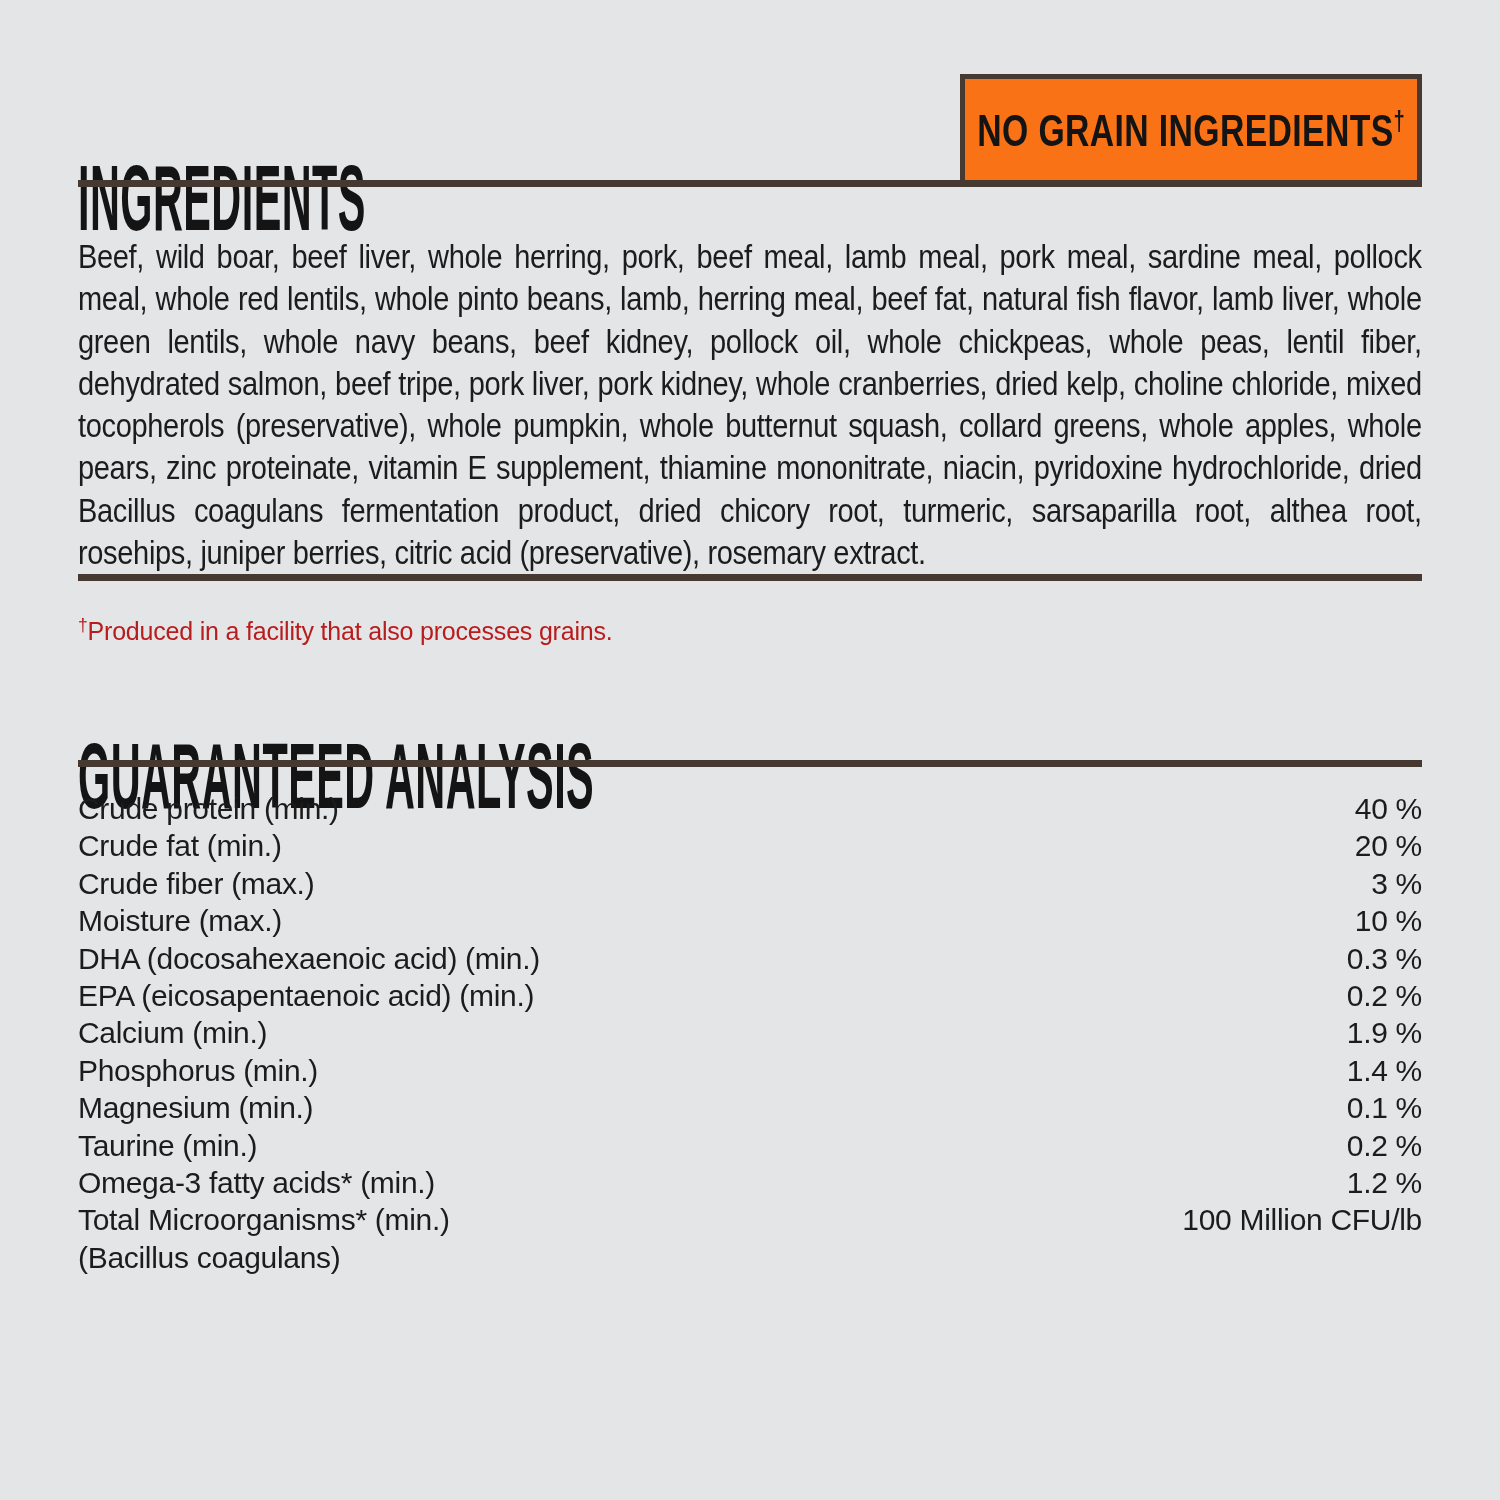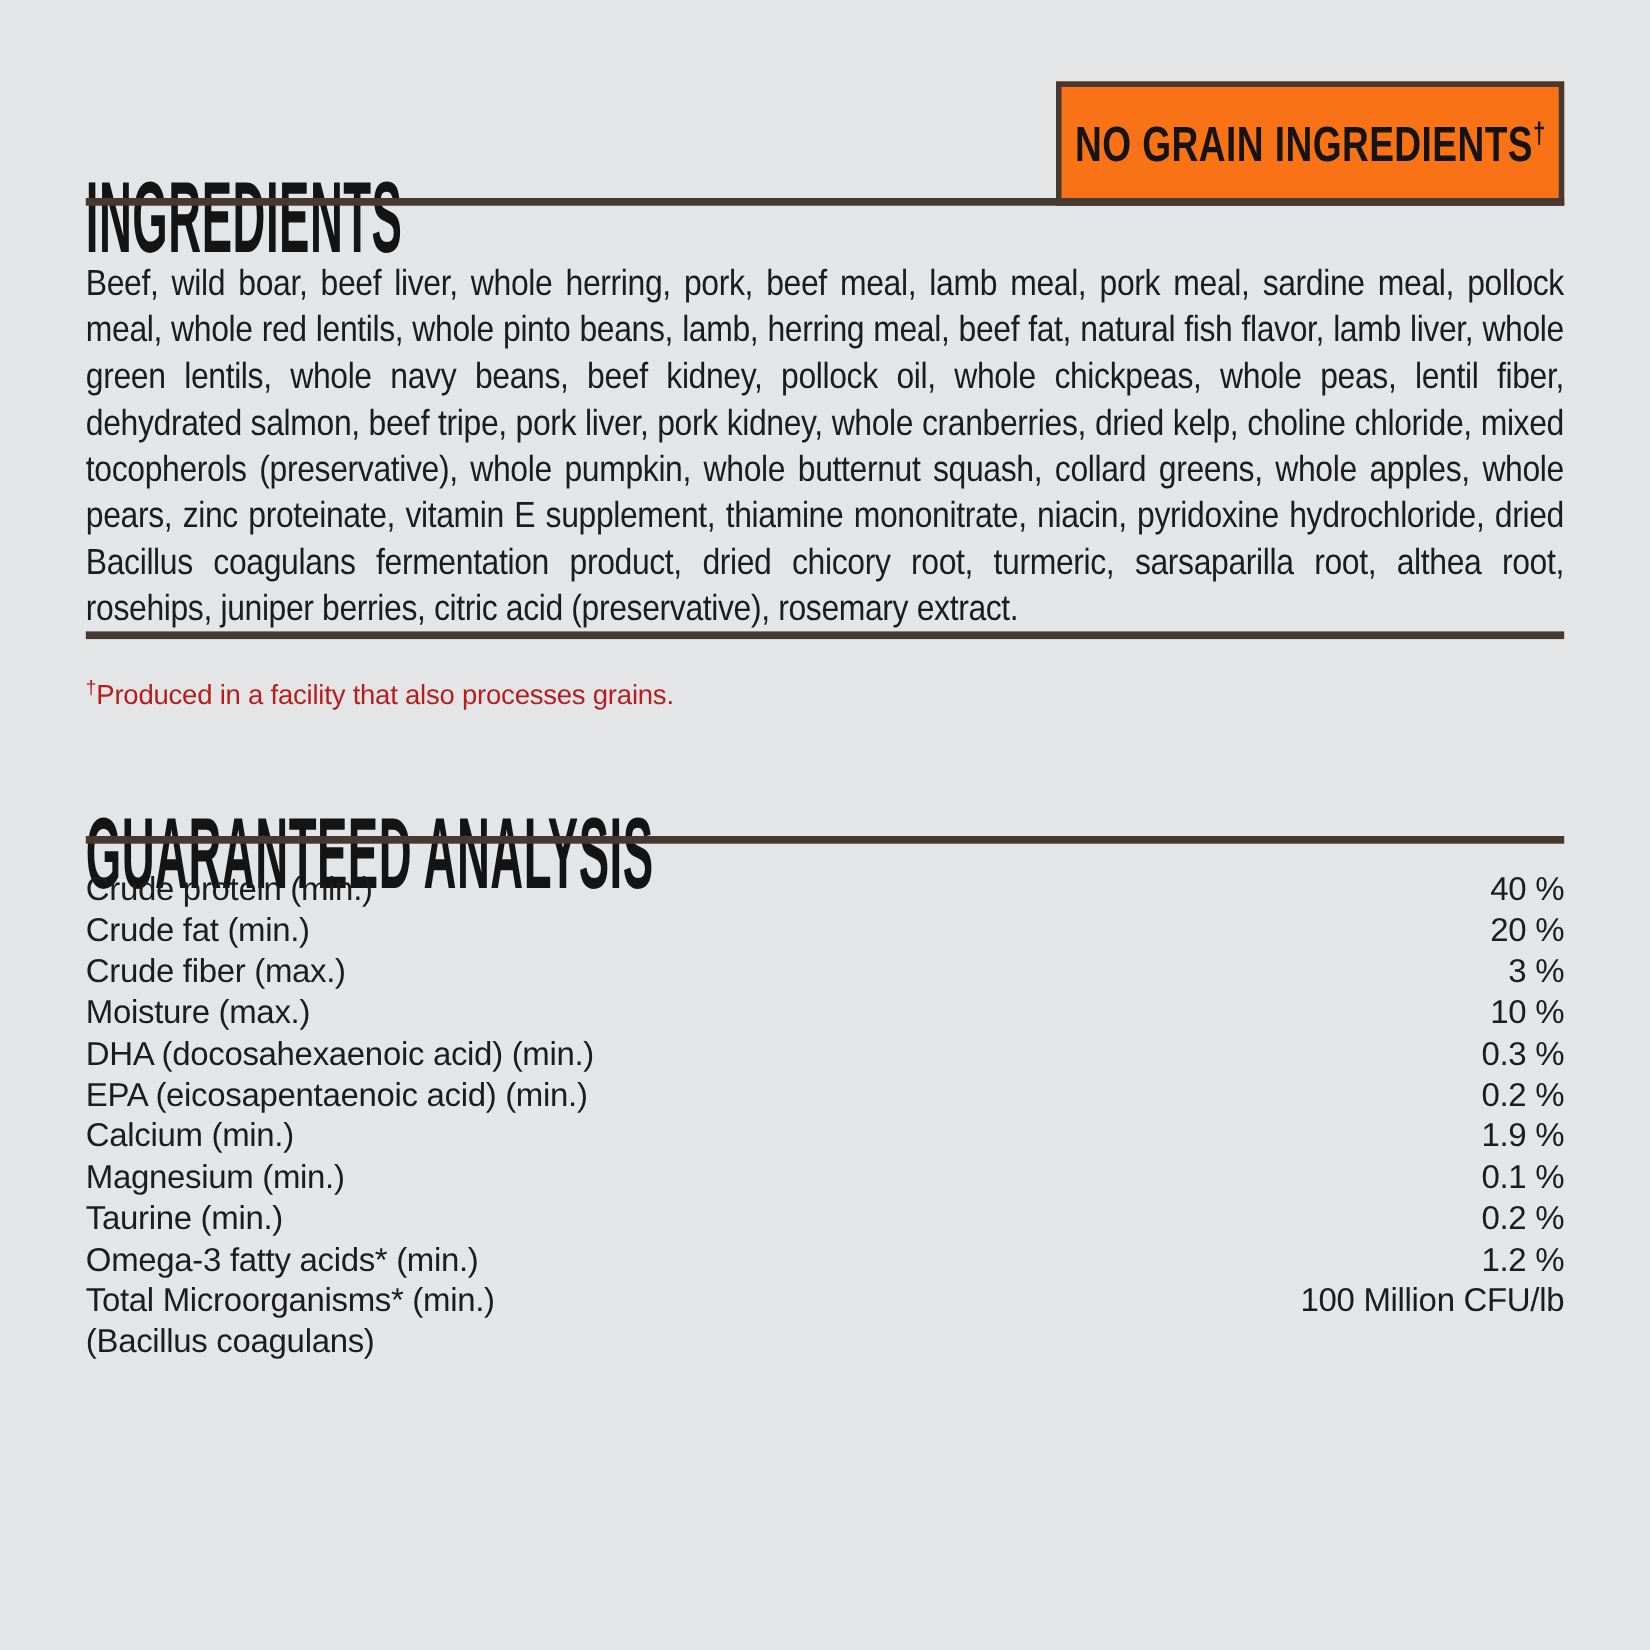--- a/index.html
+++ b/index.html
@@ -168,20 +168,24 @@
     </div>
     <div class="ga-row">
       <span class="ga-label">EPA (eicosapentaenoic acid) (min.)</span>
       <span class="ga-value">0.2 %</span>
     </div>
     <div class="ga-row">
       <span class="ga-label">Calcium (min.)</span>
       <span class="ga-value">1.9 %</span>
     </div>
     <div class="ga-row">
+      <span class="ga-label">Phosphorus (min.)</span>
+      <span class="ga-value">1.4 %</span>
+    </div>
+    <div class="ga-row">
       <span class="ga-label">Magnesium (min.)</span>
       <span class="ga-value">0.1 %</span>
     </div>
     <div class="ga-row">
       <span class="ga-label">Taurine (min.)</span>
       <span class="ga-value">0.2 %</span>
     </div>
     <div class="ga-row">
       <span class="ga-label">Omega-3 fatty acids* (min.)</span>
       <span class="ga-value">1.2 %</span>

